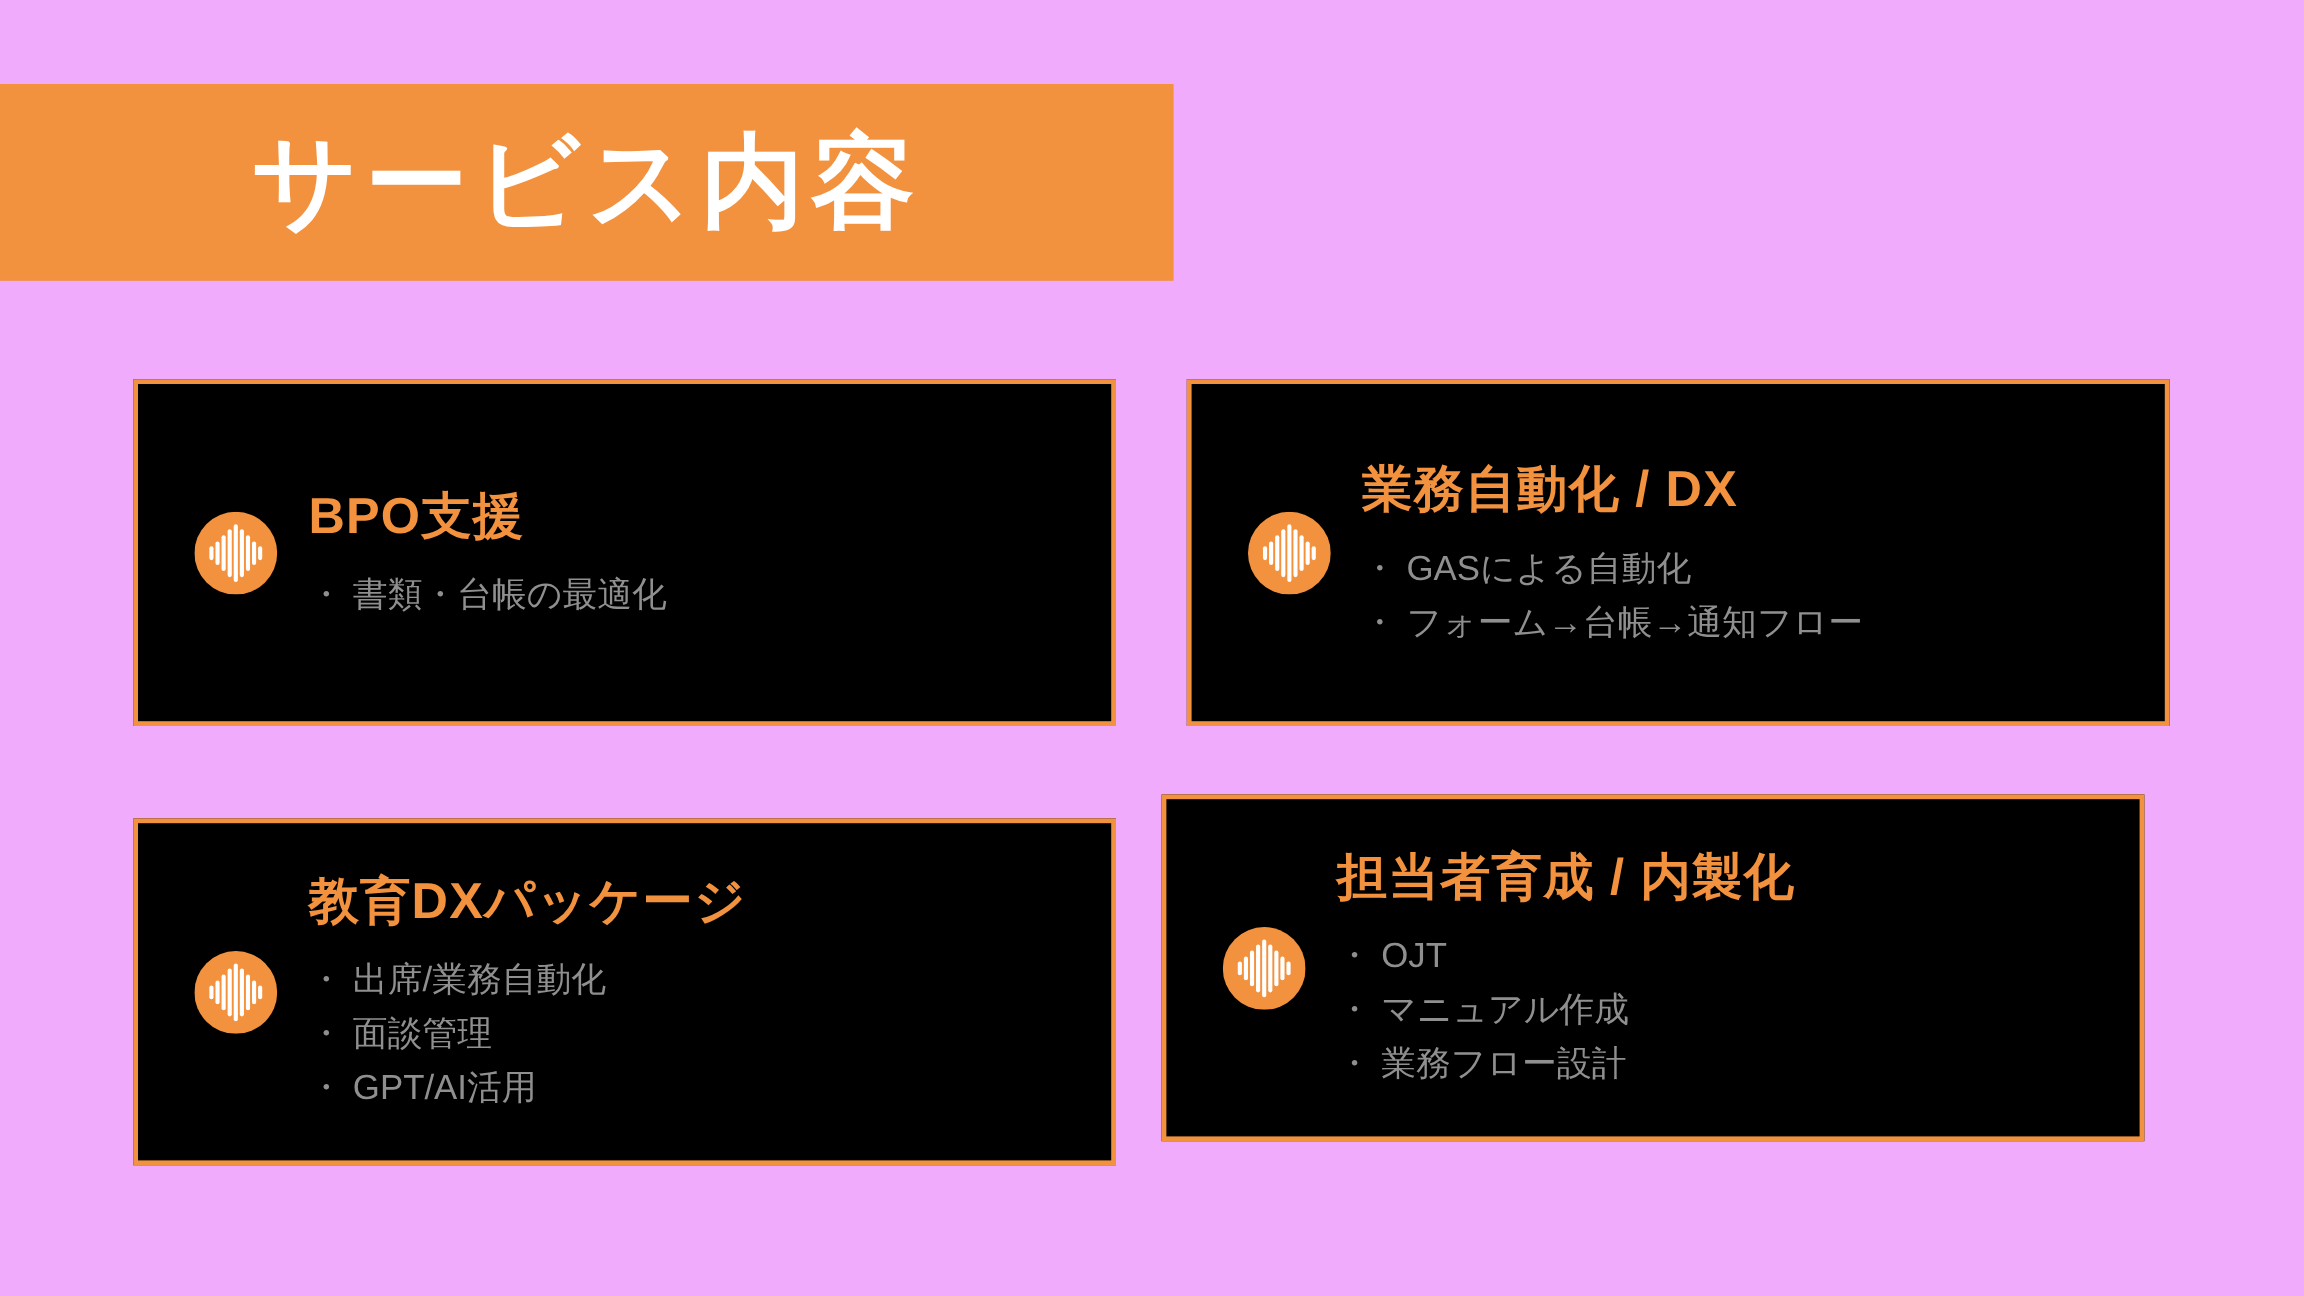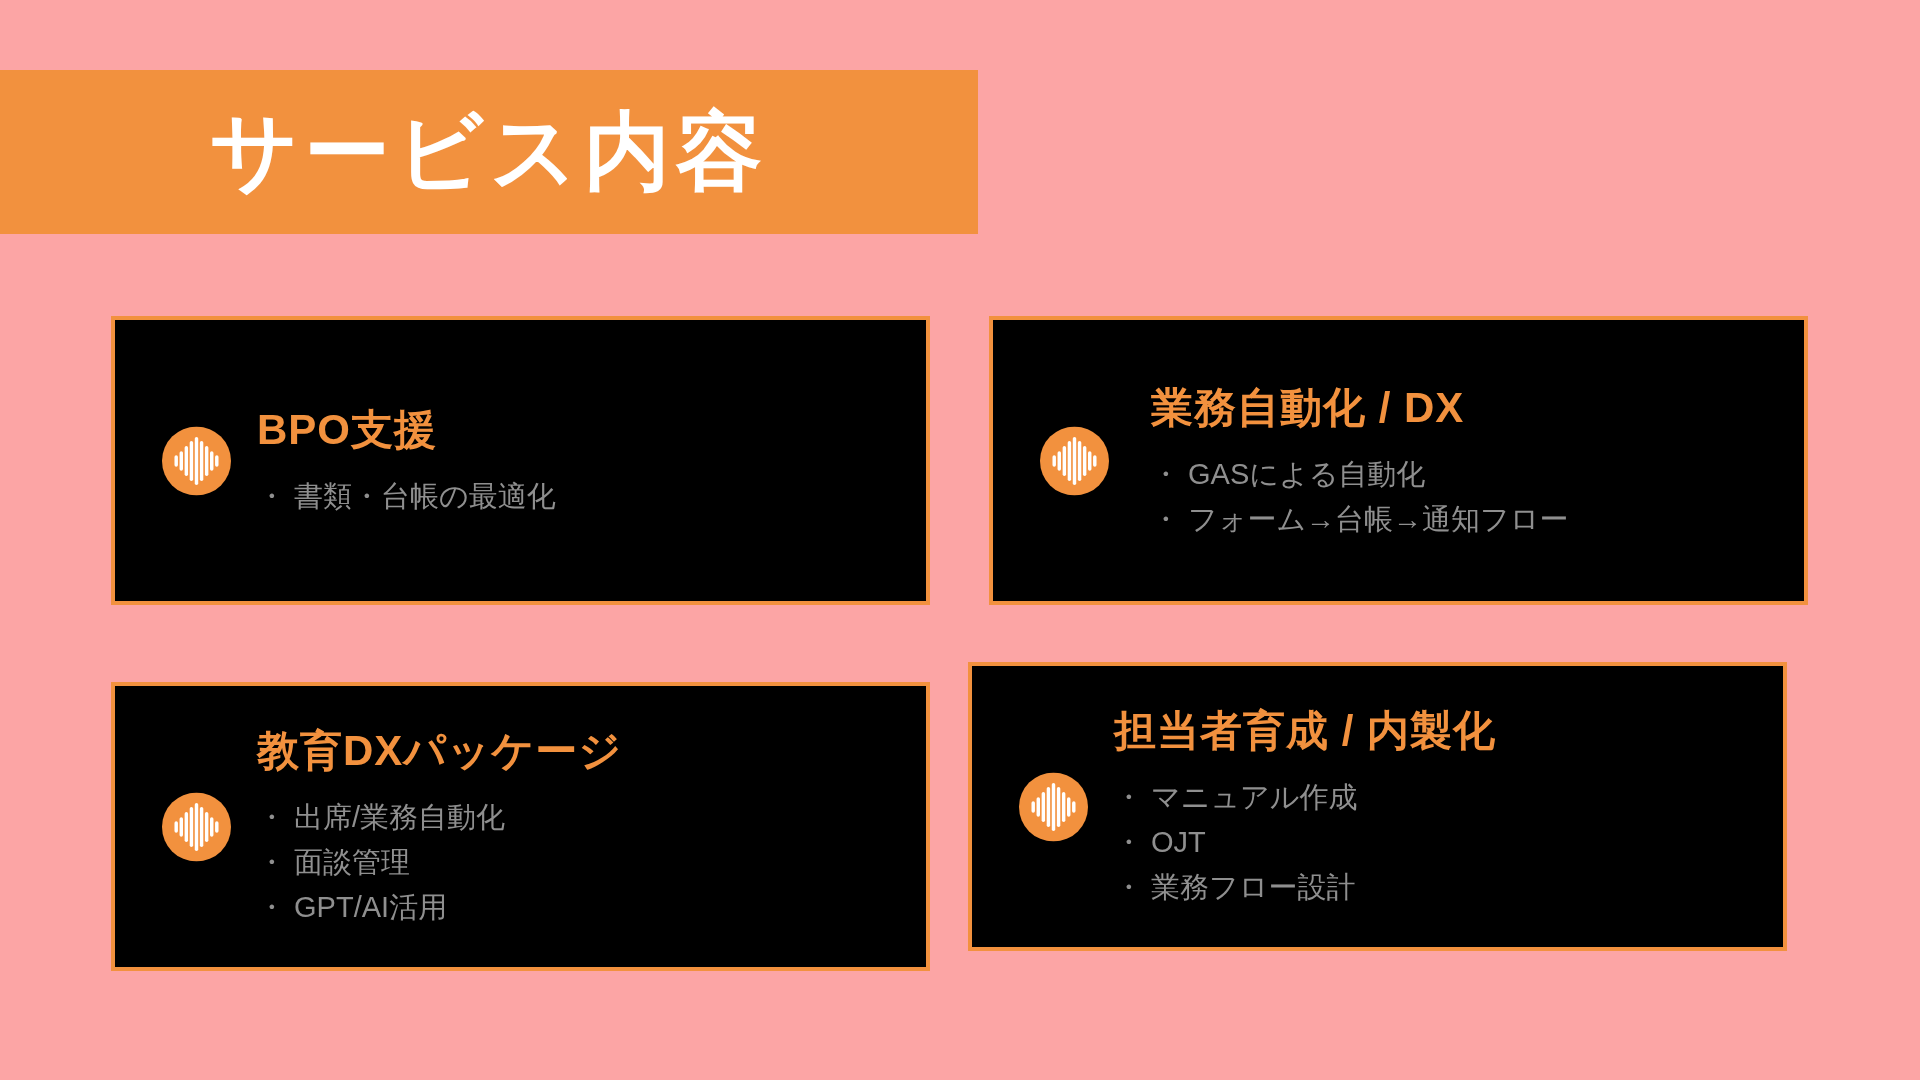--- a/index.html
+++ b/index.html
@@ -4,21 +4,21 @@
 <style>
   html, body {
     margin: 0;
     padding: 0;
     background: #000000;
   }
   .screen {
     position: relative;
     width: 1920px;
     height: 1080px;
-    background: #fca5a5;
+    background: #f0abfc;
     overflow: hidden;
     font-family: "Liberation Sans", "DejaVu Sans", sans-serif;
   }
   .banner {
     position: absolute;
     left: 0;
     top: 70px;
     width: 978px;
     height: 164px;
     background: #F2913E;
@@ -37,21 +37,21 @@
     position: absolute;
     width: 819px;
     height: 289px;
     border: 4px solid #F2913E;
     background: #000000;
     box-sizing: border-box;
     display: flex;
     align-items: center;
   }
   .card-pos-1 { left: 111px; top: 316px; align-items: center; }
-  .card-pos-2 { left: 989px; top: 316px; padding-left: 16px; }
+  .card-pos-2 { left: 989px; top: 316px; }
   .card-pos-3 { left: 111px; top: 682px; }
   .card-pos-4 { left: 968px; top: 662px; }
   .icon-wrap {
     position: absolute;
     left: 47px;
     top: 50%;
     transform: translateY(-50%);
     width: 69px;
     height: 69px;
     display: block;
@@ -168,19 +168,19 @@
           <line x1="34" y1="12" x2="34" y2="56"></line>
           <line x1="39" y1="16" x2="39" y2="52"></line>
           <line x1="44" y1="21" x2="44" y2="47"></line>
           <line x1="49" y1="26" x2="49" y2="42"></line>
           <line x1="54" y1="30" x2="54" y2="38"></line>
         </g>
       </svg>
     </span>
     <div class="card-body">
       <div class="card-title">担当者育成 / 内製化</div>
+      <div class="bullet">・ OJT</div>
       <div class="bullet">・ マニュアル作成</div>
-      <div class="bullet">・ OJT</div>
       <div class="bullet">・ 業務フロー設計</div>
     </div>
   </div>
 
 </div>
 
 </body></html>

